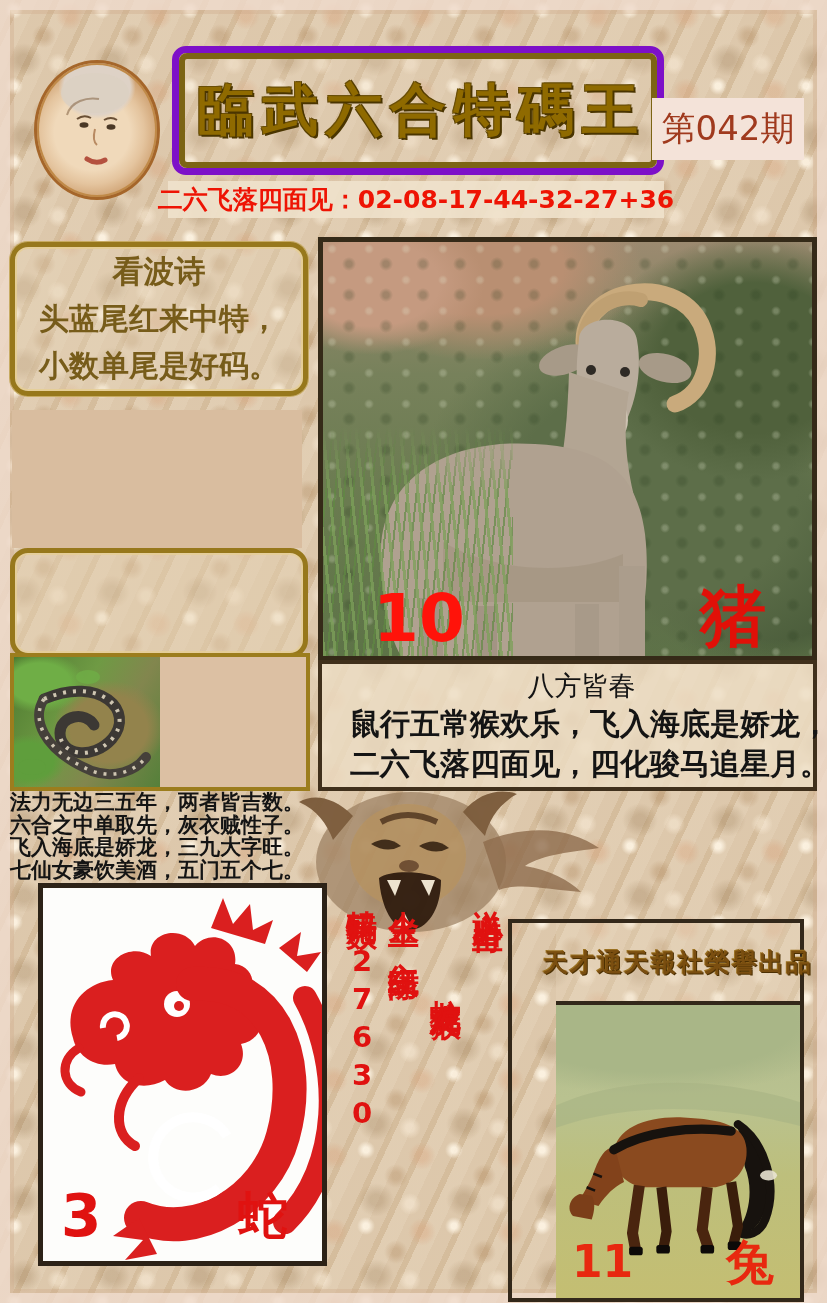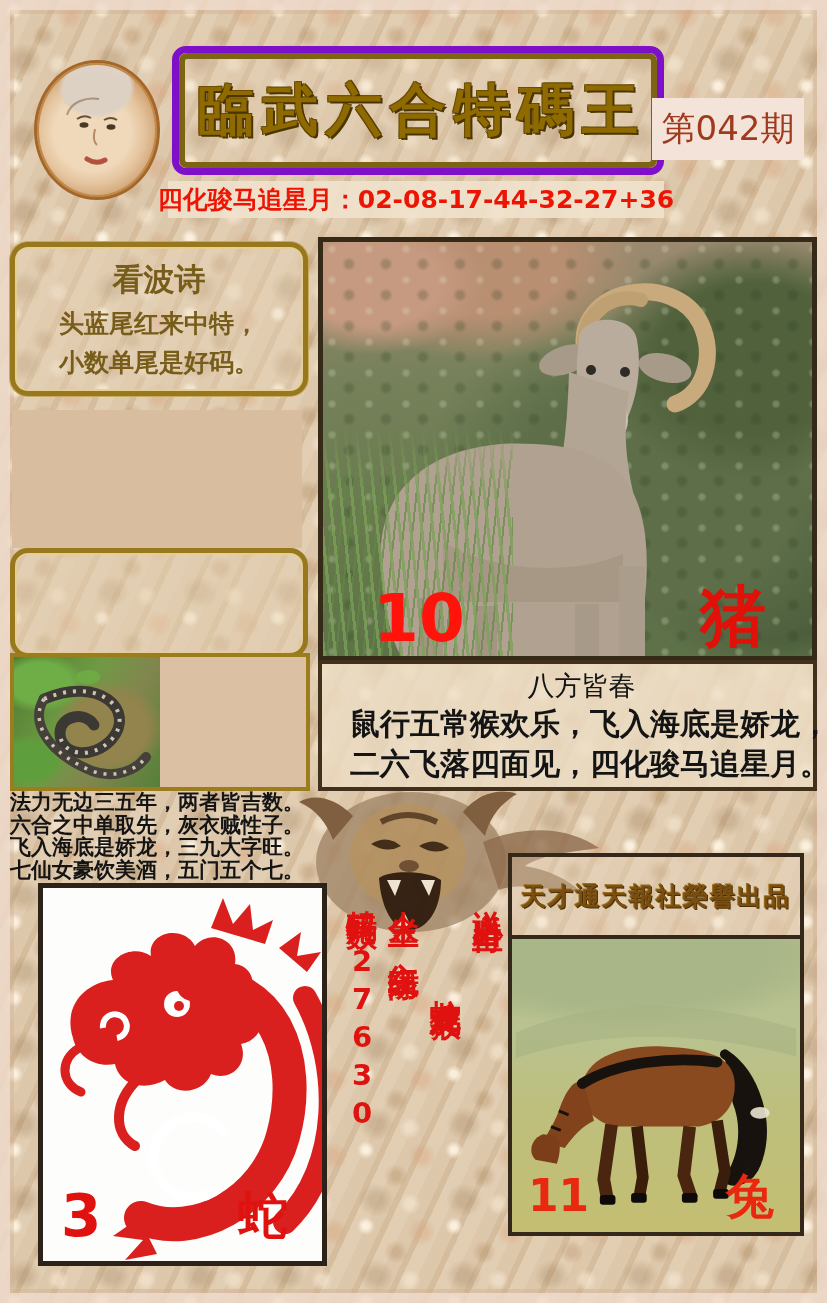--- a/index.html
+++ b/index.html
@@ -40,21 +40,21 @@
   .draw-banner{left:168px;top:181px;width:496px;height:37px;background:rgba(240,226,204,.9);
     display:flex;align-items:center;justify-content:center;white-space:nowrap;
     font-size:25px;font-weight:bold;color:#ee1404;}
   
   .wave-box{left:10px;top:242px;width:298px;height:154px;box-sizing:border-box;
     border:5px solid #97781c;border-radius:18px;box-shadow:inset 0 0 0 2px rgba(230,206,150,.9), 0 0 0 1px #c7ab62;
     background:rgba(230,212,184,.35);
     display:flex;flex-direction:column;align-items:center;justify-content:center;gap:6px;
     color:#775c1a;font-weight:bold;}
   .wave-title{font-size:31px;}
-  .wave-line{font-size:25px;white-space:nowrap;}
+  .wave-line{font-size:30px;white-space:nowrap;}
   .blank-rect{left:12px;top:410px;width:290px;height:138px;background:#d9bd9f;}
   .wm-box{left:10px;top:548px;width:298px;height:110px;box-sizing:border-box;
     border:5px solid #97781c;border-radius:18px;background:rgba(228,208,178,.45);
     box-shadow:inset 0 0 0 2px rgba(230,206,150,.8);}
   
   .snake-box{left:10px;top:653px;width:300px;height:138px;box-sizing:border-box;border:4px solid #9c7d1d;background:#dcc0a3;display:flex;}
   .snake-photo{width:146px;height:100%;position:relative;overflow:hidden;
     background:
       radial-gradient(60px 40px at 18% 20%, #6fae46 0 50%, rgba(0,0,0,0) 75%),
       radial-gradient(50px 36px at 10% 80%, #5f9e3c 0 50%, rgba(0,0,0,0) 75%),
@@ -97,21 +97,21 @@
     writing-mode:vertical-rl;color:#e01210;font-weight:bold;font-size:31px;line-height:40px;}
   .vcol{margin-left:2px;letter-spacing:3px;}
   .vgap{margin-top:42px;}
   .vdigits{margin-top:46px;text-orientation:upright;font-size:29px;letter-spacing:4px;}
   
   .dragon-box{left:38px;top:883px;width:289px;height:383px;box-sizing:border-box;border:5px solid #2c2217;background:#fdfdfb;overflow:hidden;}
   .dragon-box svg{width:100%;height:100%;}
   .dragon-num{position:absolute;left:18px;bottom:16px;font-size:58px;font-weight:bold;color:#e01210;line-height:1;}
   .dragon-zod{position:absolute;right:34px;bottom:20px;font-size:50px;font-weight:bold;color:#e01210;line-height:1;}
   
-  .pub-box{left:508px;top:853px;width:296px;height:383px;box-sizing:border-box;border:4px solid #33281a;display:flex;flex-direction:column;}
+  .pub-box{left:508px;top:919px;width:296px;height:383px;box-sizing:border-box;border:4px solid #33281a;display:flex;flex-direction:column;padding-left:44px;}
   .pub-strip{height:78px;border-bottom:4px solid #33281a;display:flex;align-items:center;justify-content:center;
     background:rgba(233,215,190,.35);}
   .pub-text{font-family:"DejaVu Serif",serif;font-weight:bold;font-size:25px;letter-spacing:2px;color:#7a4e10;
     text-shadow:1px 1px 0 #4c3003,-1px -1px 0 #9a7020;white-space:nowrap;}
   .horse-photo{position:relative;flex:1;overflow:hidden;
     background:
       radial-gradient(260px 90px at 40% 6%, #a9b687 0 55%, rgba(0,0,0,0) 80%),
       linear-gradient(180deg,#b2bb8c 0%,#b9c290 32%,#bdbf7c 58%,#c4be72 100%);}
   .horse-photo svg{width:100%;height:100%;}
   .horse-num{position:absolute;left:16px;bottom:14px;font-size:44px;font-weight:bold;color:#e8280f;line-height:1;}
@@ -139,21 +139,21 @@
     <div class="title-inner">
       <span class="title-text">臨武六合特碼王</span>
     </div>
   </div>
 
   <div class="abs issue-badge">
     <span>第042期</span>
   </div>
 
   <div class="abs draw-banner">
-    <span>四化骏马追星月：</span>
+    <span>二六飞落四面见：</span>
       <span>02-08-17-44-32-27+36</span>
   </div>
 
   <div class="abs wave-box">
     <div class="wave-title">看波诗</div>
     <div class="wave-line">头蓝尾红来中特，</div>
     <div class="wave-line">小数单尾是好码。</div>
   </div>
 
   <div class="abs blank-rect"></div>

